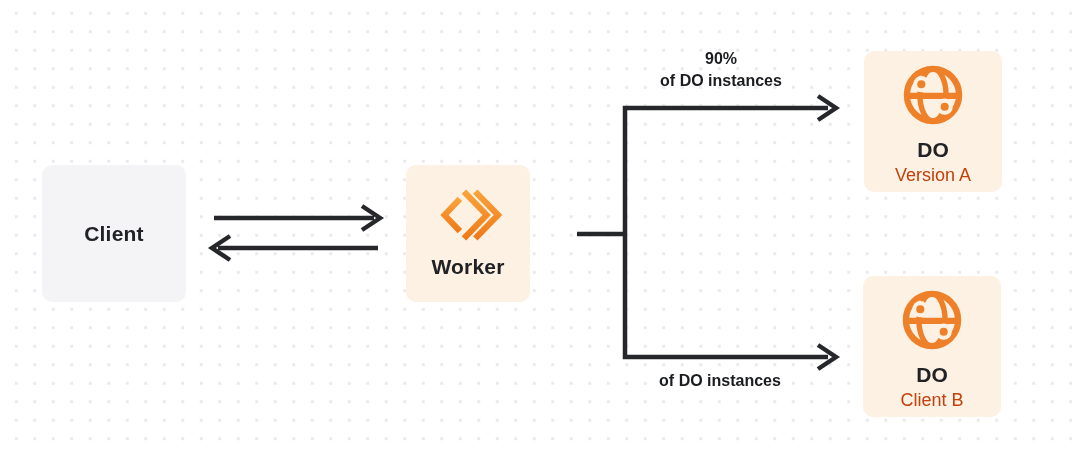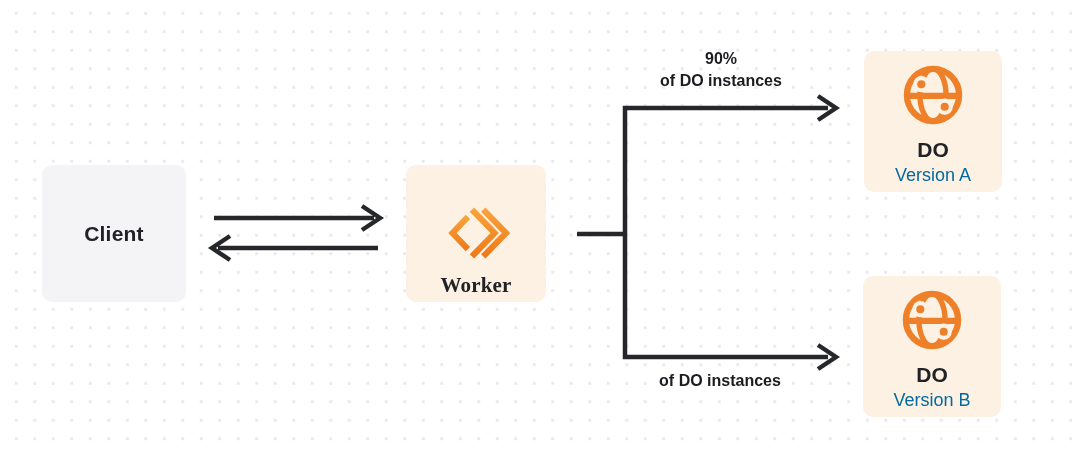--- a/index.html
+++ b/index.html
@@ -21,24 +21,23 @@
     flex-direction: column;
     align-items: center;
     box-sizing: border-box;
   }
   .client-box {
     left: 42px; top: 165px; width: 144px; height: 137px;
     background: #f4f4f6;
     justify-content: center;
   }
   .worker-box {
-    left: 406px; top: 165px; width: 140px; height: 137px;
+    left: 406px; top: 165px; width: 124px; height: 137px;
     background: #fcf1e2;
-    padding-top: 37px;
-    font-family: Liberation Serif, serif;
+    padding-top: 19px;
   }
   .do-box {
     width: 138px; height: 141px;
     background: #fcf1e2;
     padding-top: 8px;
   }
   .do-a-box { left: 864px; top: 51px; }
   .do-b-box { left: 863px; top: 276px; }
   .node-label {
     font-size: 21px;
@@ -50,21 +49,21 @@
   .do-title {
     font-size: 21px;
     font-weight: 700;
     color: #202226;
     margin-top: 7px;
     line-height: 24px;
   }
   .do-subtitle {
     font-size: 18px;
     font-weight: 400;
-    color: #0369a1;
+    color: #c2410c;
     margin-top: 3px;
     line-height: 21px;
   }
   .edge-label {
     position: absolute;
     width: 222px;
     text-align: center;
     font-size: 16px;
     font-weight: 700;
     color: #1b1c1f;
@@ -165,21 +164,21 @@
           <ellipse cx="40" cy="40" rx="14.5" ry="29" stroke-width="6"></ellipse>
           <line x1="11" y1="41" x2="69" y2="41" stroke-width="7"></line>
         </g>
         <circle cx="27" cy="28" r="9" fill="#fcf1e2"></circle>
         <circle cx="27" cy="28" r="4.5" fill="#ee8029"></circle>
         <circle cx="53" cy="53" r="9" fill="#fcf1e2"></circle>
         <circle cx="53" cy="53" r="4.5" fill="#ee8029"></circle>
       </svg>
     </span>
     <div class="do-title">DO</div>
-    <div class="do-subtitle">Version B</div>
+    <div class="do-subtitle">Client B</div>
   </div>
 
   <div class="edge-label edge-label-top">
     <div>90%</div>
     <div>of DO instances</div>
   </div>
   <div class="edge-label edge-label-bottom">
     <div>of DO instances</div>
   </div>
 

